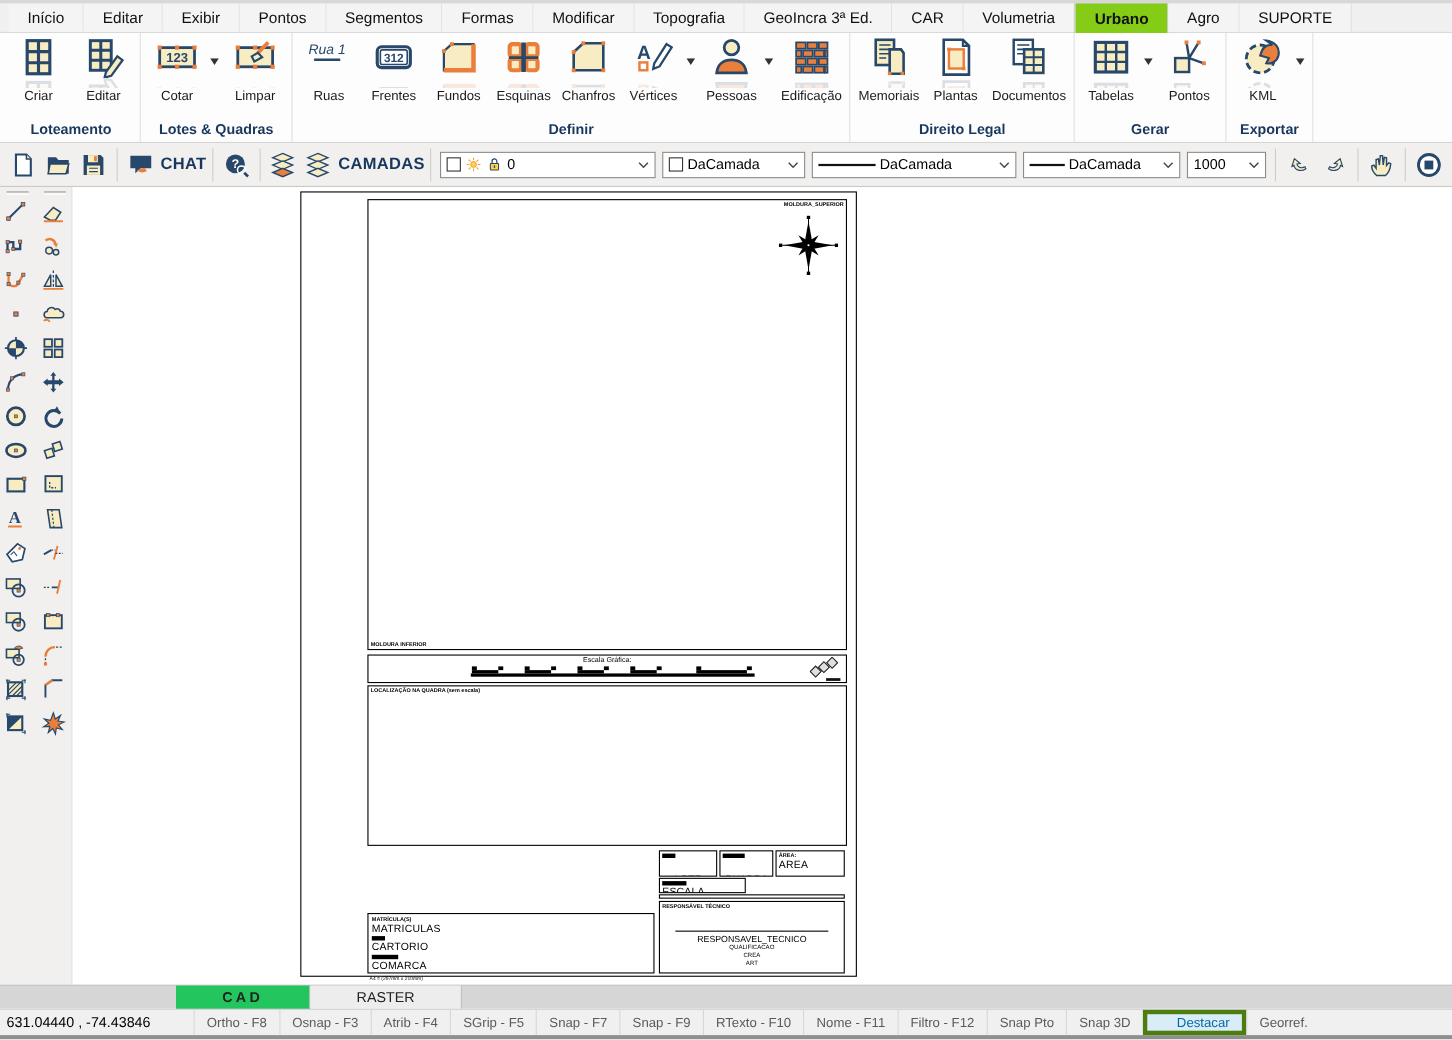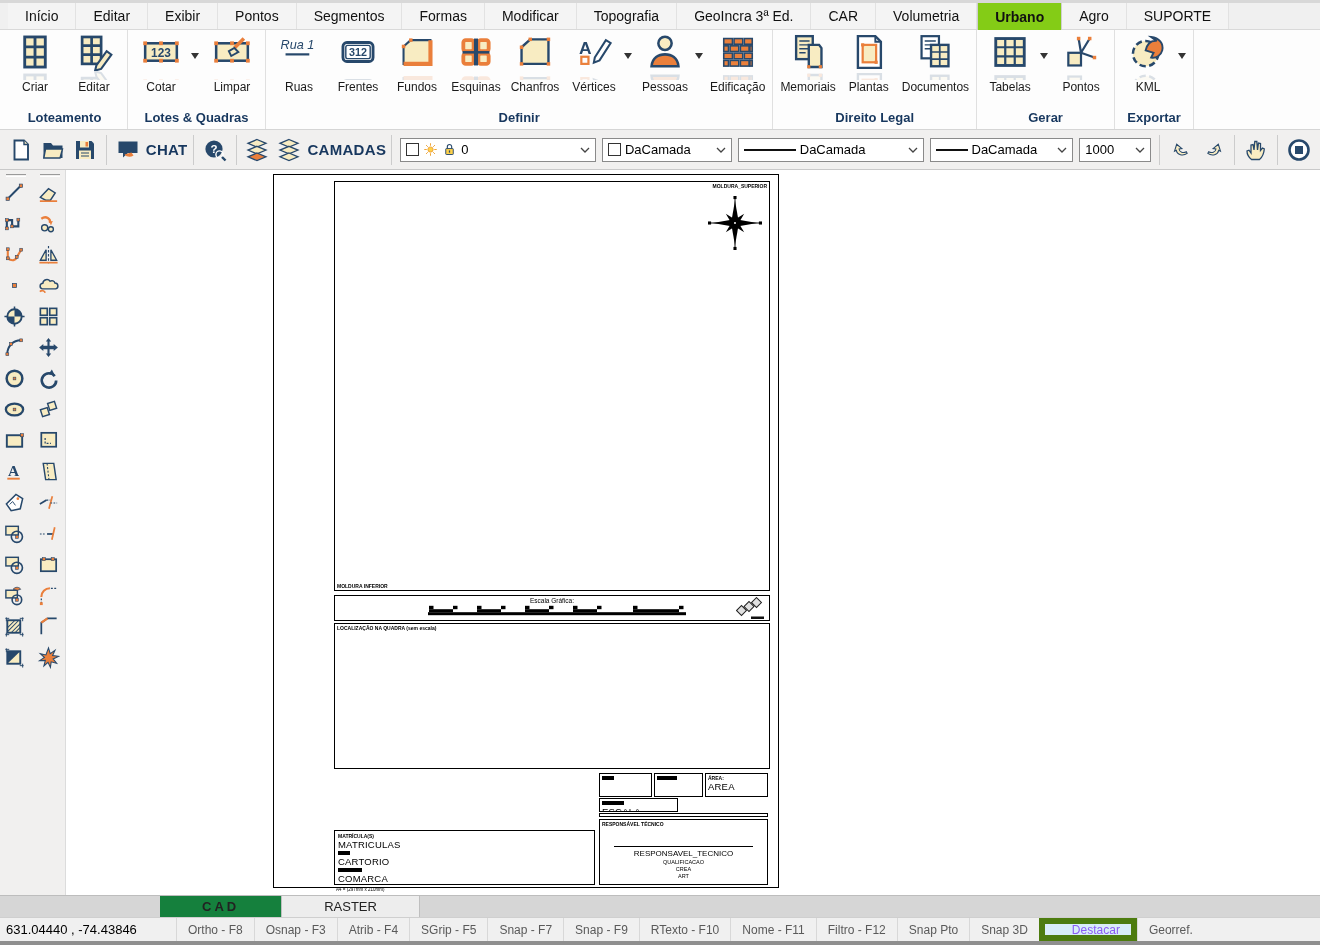--- a/index.html
+++ b/index.html
@@ -85,28 +85,28 @@
   .respbox { position:absolute; top:46px; left:0; right:0; bottom:0; border:1px solid #000; }
   .respbox > .tinytext { padding:1px 2px; font-weight:bold; }
   .respcenter { position:absolute; left:14px; right:14px; top:26px; border-top:1px solid #000; padding-top:2px; text-align:center; }
   .rline { font-size:5.5px; line-height:7px; color:#000; }
   .rline.r0 { font-size:8px; line-height:10px; }
   .papernote { position:absolute; left:2px; top:706px; font-weight:normal; font-size:4.5px; }
 
   
   .tabsbar { height:22px; background:#d6d6d6; display:flex; align-items:stretch; padding-left:160px; border-top:1px solid #bdbdbd; }
   .btab { padding:0 42px; display:flex; align-items:center; font-size:13px; color:#222; background:#ededed; border-right:1px solid #bfbfbf; cursor:pointer; white-space:nowrap; }
-  .btab.active { background:#15803d; font-weight:bold; letter-spacing:3px; }
+  .btab.active { background:#22c55e; font-weight:bold; letter-spacing:3px; }
 
   
   .statusbar { height:24px; background:#f0f0f0; border-top:1px solid #cfcfcf; display:flex; align-items:stretch; }
   .coords { width:176px; display:flex; align-items:center; padding-left:6px; font-size:13px; color:#000; }
   .sbtns { display:flex; align-items:stretch; }
   .sbtn { padding:0 11px; display:flex; align-items:center; font-size:12px; color:#5a5a5a; border-left:1px solid #d8d8d8; white-space:nowrap; cursor:pointer; }
-  .sbtn.active { color:#8b5cf6; background:#d9edf8; border:6px solid #4d7c0f;padding-left:27px; }
+  .sbtn.active { color:#0369a1; background:#d9edf8; border:4px solid #4d7c0f;padding-left:27px; }
   .bottomedge { height:4px; background:#8f8f8f; }
 </style>
 </head>
 <body>
 
 <div class="app">
 
   <div class="menubar" id="menubar">
       <div class="tab">Início</div>
       <div class="tab">Editar</div>

